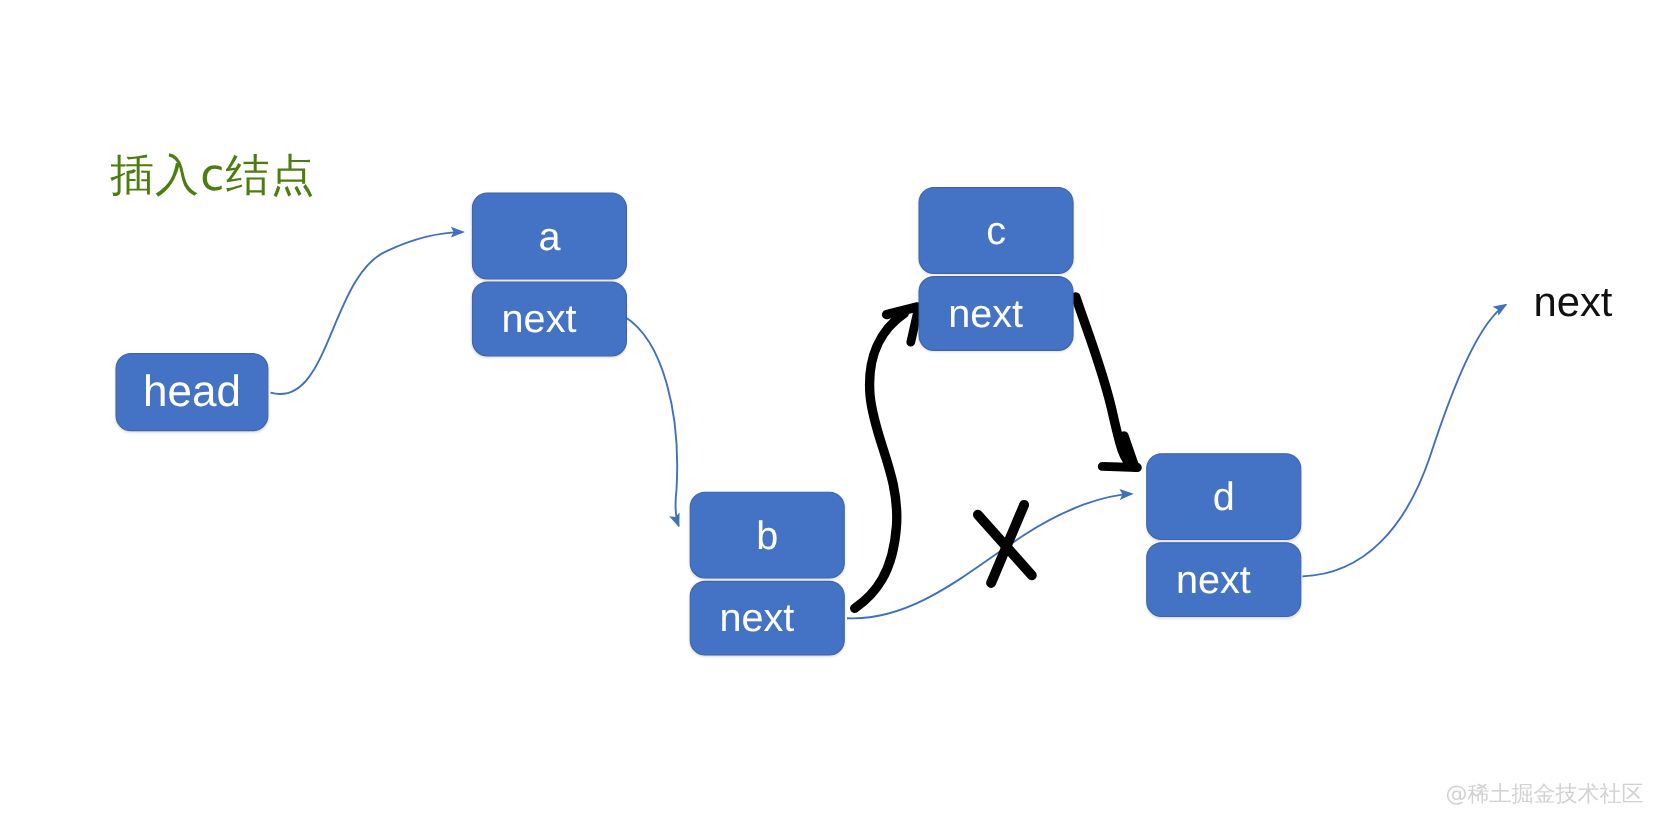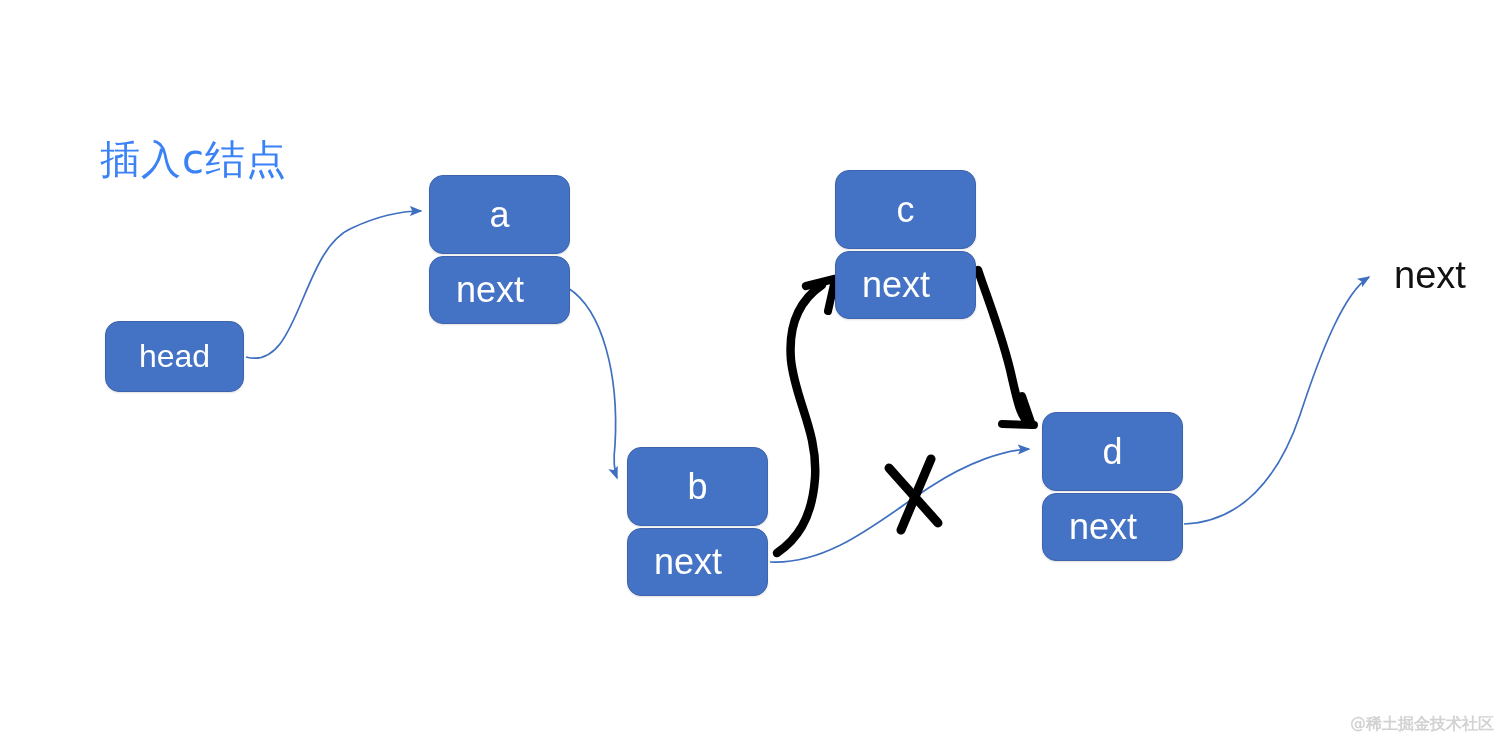--- a/index.html
+++ b/index.html
@@ -21,21 +21,21 @@
     top: 0;
     width: 1512px;
     height: 749px;
     pointer-events: none;
   }
   .title {
     position: absolute;
     left: 100px;
     top: 132px;
     font-size: 40px;
-    color: #3b82f6;
+    color: #4d7c0f;
     font-family: "DejaVu Sans", sans-serif;
     letter-spacing: 1px;
     white-space: nowrap;
   }
   .node {
     position: absolute;
   }
   .cell {
     position: absolute;
     box-sizing: border-box;
@@ -56,43 +56,42 @@
     justify-content: flex-start;
     padding-left: 26px;
   }
   .pill {
     position: absolute;
     box-sizing: border-box;
     background: #4472c4;
     border: 1px solid #3d64ad;
     border-radius: 14px;
     color: #ffffff;
-    font-size: 32px;
+    font-size: 40px;
     display: flex;
     align-items: center;
     justify-content: center;
     font-family: "Liberation Sans", sans-serif;
     box-shadow: 0 1px 2px rgba(0,0,0,0.12);
   }
   .plain-label {
     position: absolute;
     font-size: 38px;
     color: #111111;
     font-family: "Liberation Sans", sans-serif;
     white-space: nowrap;
   }
   .watermark {
     position: absolute;
     right: 18px;
     bottom: 14px;
-    font-size: 16px;
+    font-size: 20px;
     color: #d2d2d2;
     font-family: "DejaVu Sans", sans-serif;
     white-space: nowrap;
-    font-weight: bold;
   }
 </style>
 </head>
 <body>
 
 <div id="canvas">
 
   <div class="title">插入c结点</div>
 
   <svg id="edges" viewBox="0 0 1512 749">

